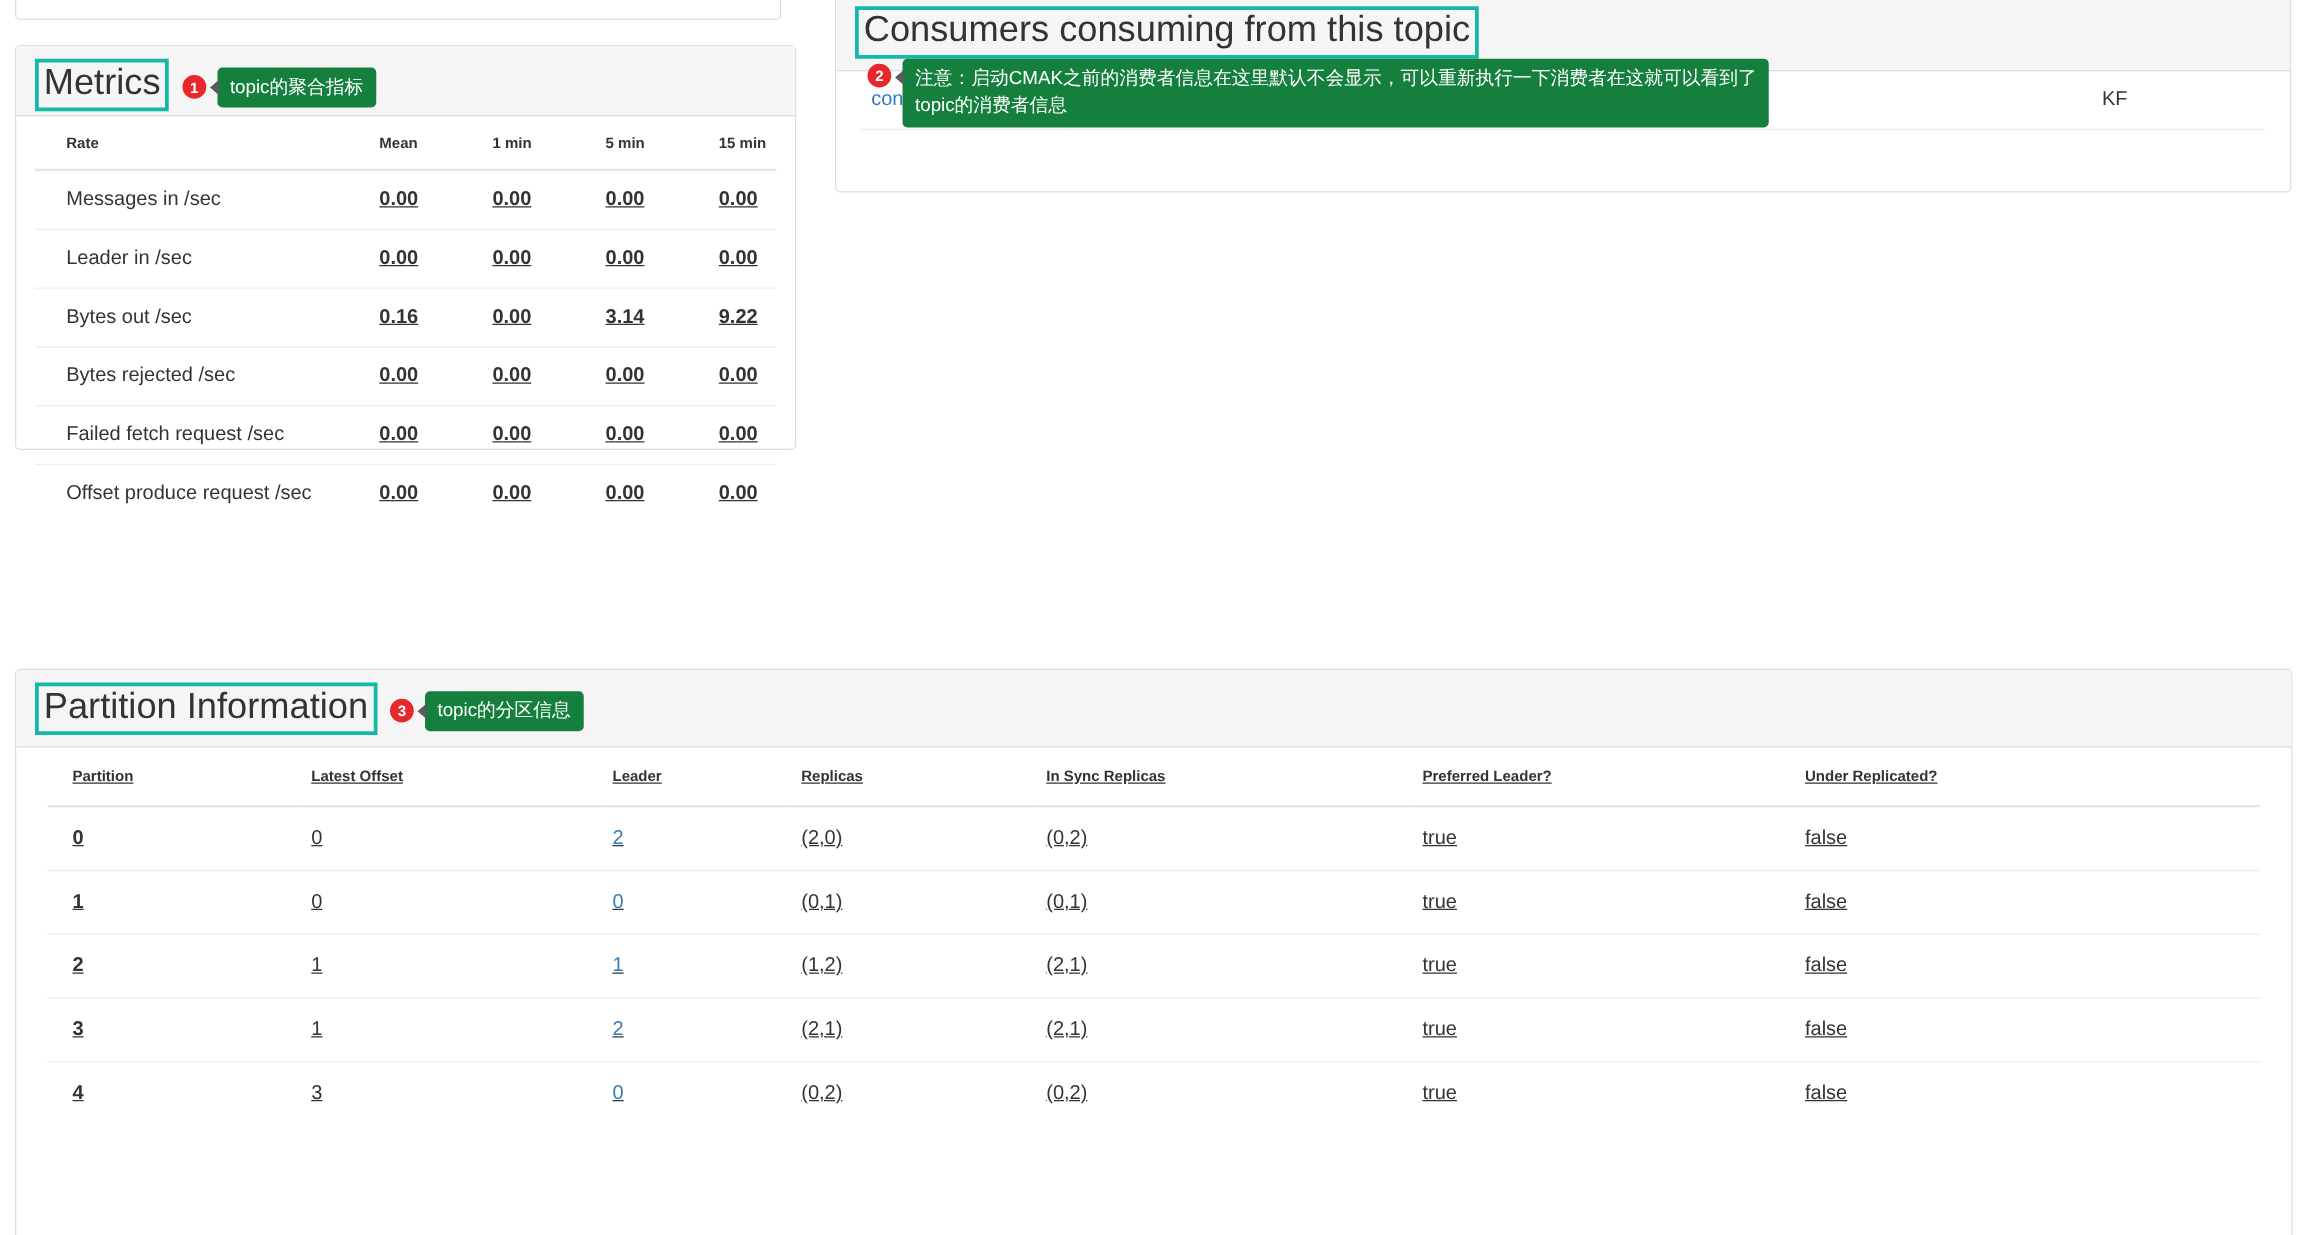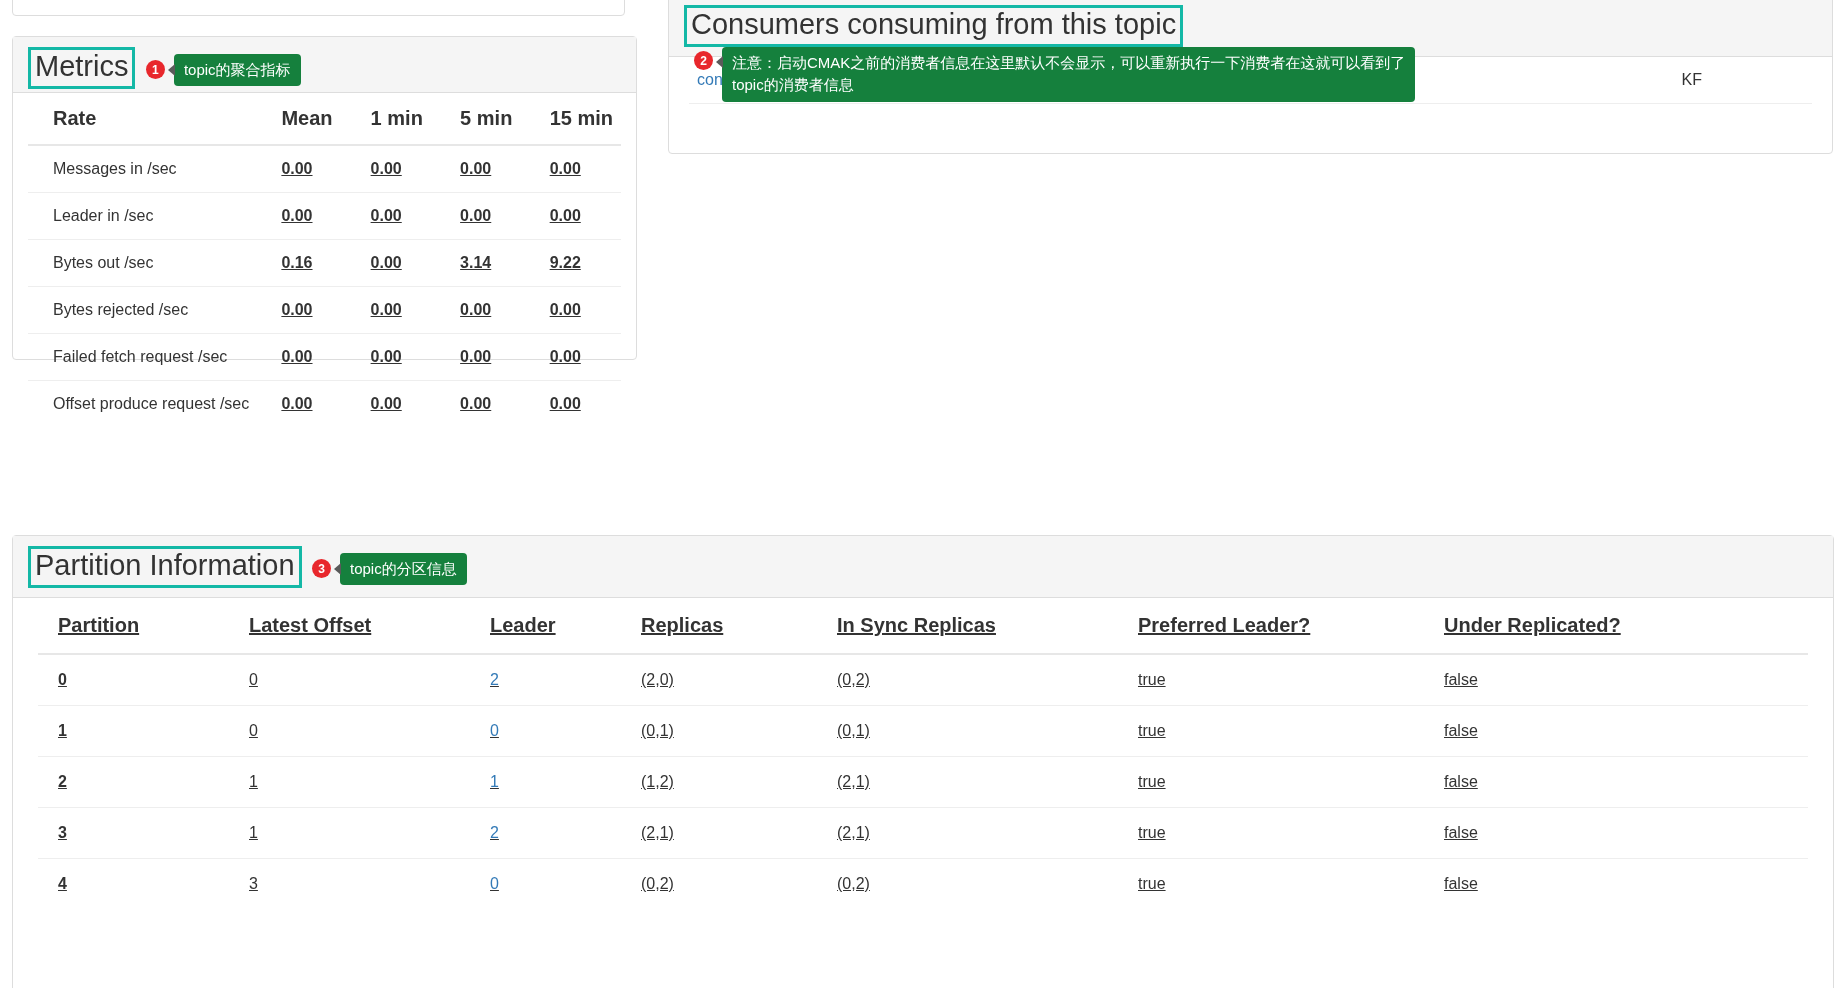--- a/index.html
+++ b/index.html
@@ -110,21 +110,21 @@
     width: 100%;
     border-collapse: collapse;
     font-size: 16px;
   }
   table.data th {
     text-align: left;
     font-weight: 700;
     color: #333333;
     padding: 14px 8px 14px 8px;
     border-bottom: 2px solid #e7e7e7;
-    font-size: 20px;
+    font-size: 12px;
     white-space: nowrap;
   }
   table.data td {
     padding: 14px 8px 14px 8px;
     border-top: 1px solid #eeeeee;
     color: #333333;
     font-size: 16px;
     vertical-align: middle;
   }
   table.data tbody tr:first-child td { border-top: none; }

